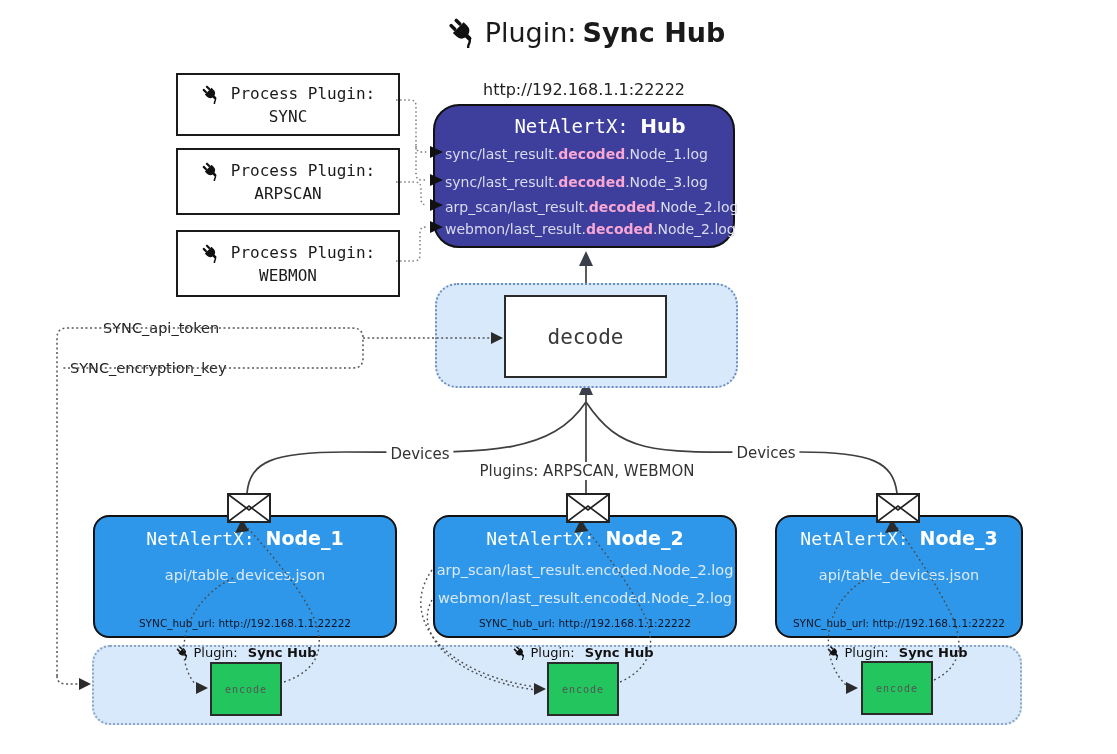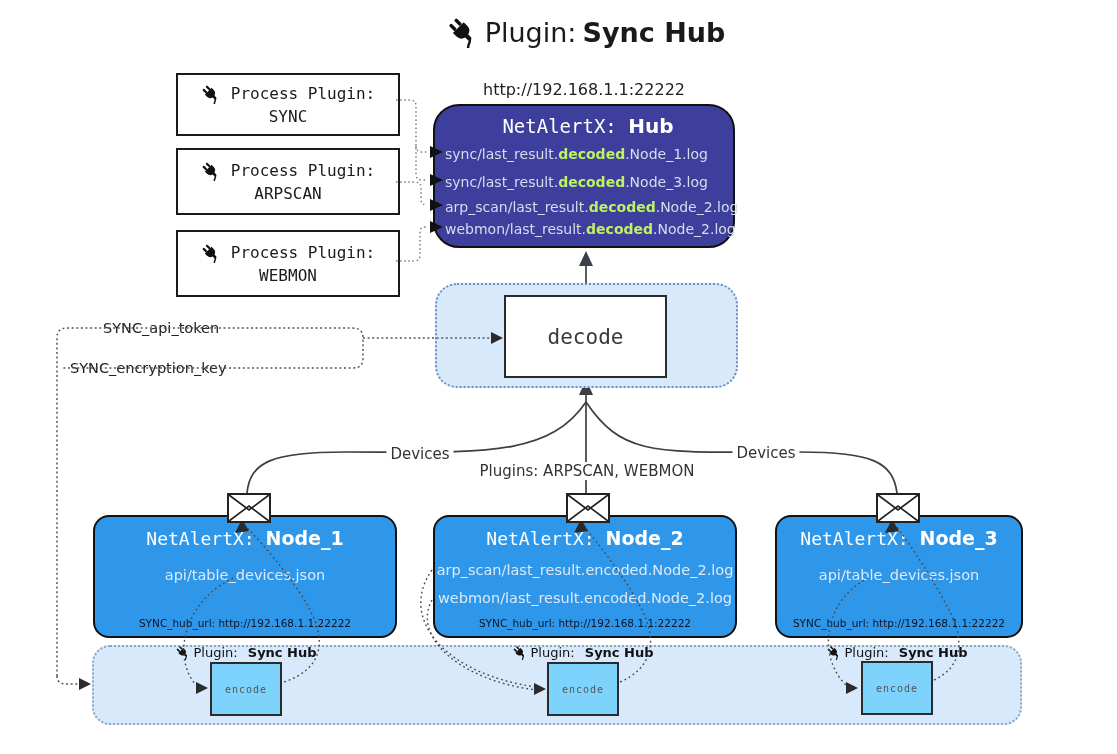--- a/index.html
+++ b/index.html
@@ -12,26 +12,26 @@
   #title b{font-weight:bold;}
   
   .pbox{position:absolute;left:176px;width:220px;height:59px;background:#fff;
         border:2px solid #1a1a1a;display:flex;flex-direction:column;justify-content:center;
         align-items:center;gap:3px;font-family:"DejaVu Sans Mono",monospace;
         font-size:16px;color:#1a1a1a;}
   .pbox .l1{display:flex;align-items:center;gap:10px;}
   
   #hub{position:absolute;left:433px;top:104px;width:302px;height:144px;
        background:#3e3e9d;border:2px solid #111;border-radius:26px;box-sizing:border-box;}
-  #hub .htitle{position:absolute;top:8px;left:4px;width:100%;text-align:center;
+  #hub .htitle{position:absolute;top:8px;left:16px;width:100%;text-align:center;
        font-family:"DejaVu Sans Mono",monospace;font-size:19px;color:#fff;white-space:nowrap;}
   #hub .htitle b{font-family:"DejaVu Sans",sans-serif;font-size:20px;font-weight:bold;}
   .hline{position:absolute;left:10px;height:18px;line-height:18px;font-size:14px;
          color:#d9dcec;white-space:nowrap;}
-  .hline b{color:#bef264;margin-top:26px;}
+  .hline b{color:#f9a8d4;margin-top:26px;}
   #huburl{position:absolute;left:584px;top:80px;transform:translateX(-50%);
           font-size:16px;color:#222;}
   
   #decodewrap{position:absolute;left:435px;top:283px;width:303px;height:105px;
        background:#d8e9fb;border:2px dotted #6c8ebf;border-radius:22px;box-sizing:border-box;}
   #decodebox{position:absolute;left:504px;top:295px;width:163px;height:83px;background:#fff;
        border:2px solid #2b2b2b;box-sizing:border-box;display:flex;align-items:center;
        justify-content:center;font-family:"DejaVu Sans Mono",monospace;font-size:21px;color:#3a3a3a;}
   
   .envlbl{position:absolute;font-size:14.5px;color:#222;background:#fff;padding:0 3px;white-space:nowrap;}
@@ -47,21 +47,21 @@
   .nline{position:absolute;left:0;width:100%;text-align:center;font-size:14.5px;
         color:#dce9f8;height:18px;line-height:18px;white-space:nowrap;}
   .nurl{position:absolute;left:0;width:100%;bottom:7px;text-align:center;font-size:10.5px;
         color:#0d1526;white-space:nowrap;}
   
   #band{position:absolute;left:92px;top:645px;width:930px;height:80px;background:#d8e9fb;
         border:2px dotted #8ba6c4;border-radius:18px;box-sizing:border-box;}
   .bandlbl{position:absolute;top:645px;transform:translateX(-50%);display:flex;
         align-items:center;gap:3px;font-size:13px;color:#111;white-space:nowrap;}
   .bandlbl b{font-weight:bold;}
-  .ebox{position:absolute;width:72px;height:54px;background:#7dd3fc;border:2px solid #2b2b2b;
+  .ebox{position:absolute;width:72px;height:54px;background:#22c55e;border:2px solid #2b2b2b;
         box-sizing:border-box;display:flex;align-items:center;justify-content:center;
         font-family:"DejaVu Sans Mono",monospace;font-size:10px;letter-spacing:1px;color:#555;}
   .plug{flex:none;}
 </style>
 </head>
 <body>
 
 <div id="page">
 
   <svg width="0" height="0" style="position:absolute">

